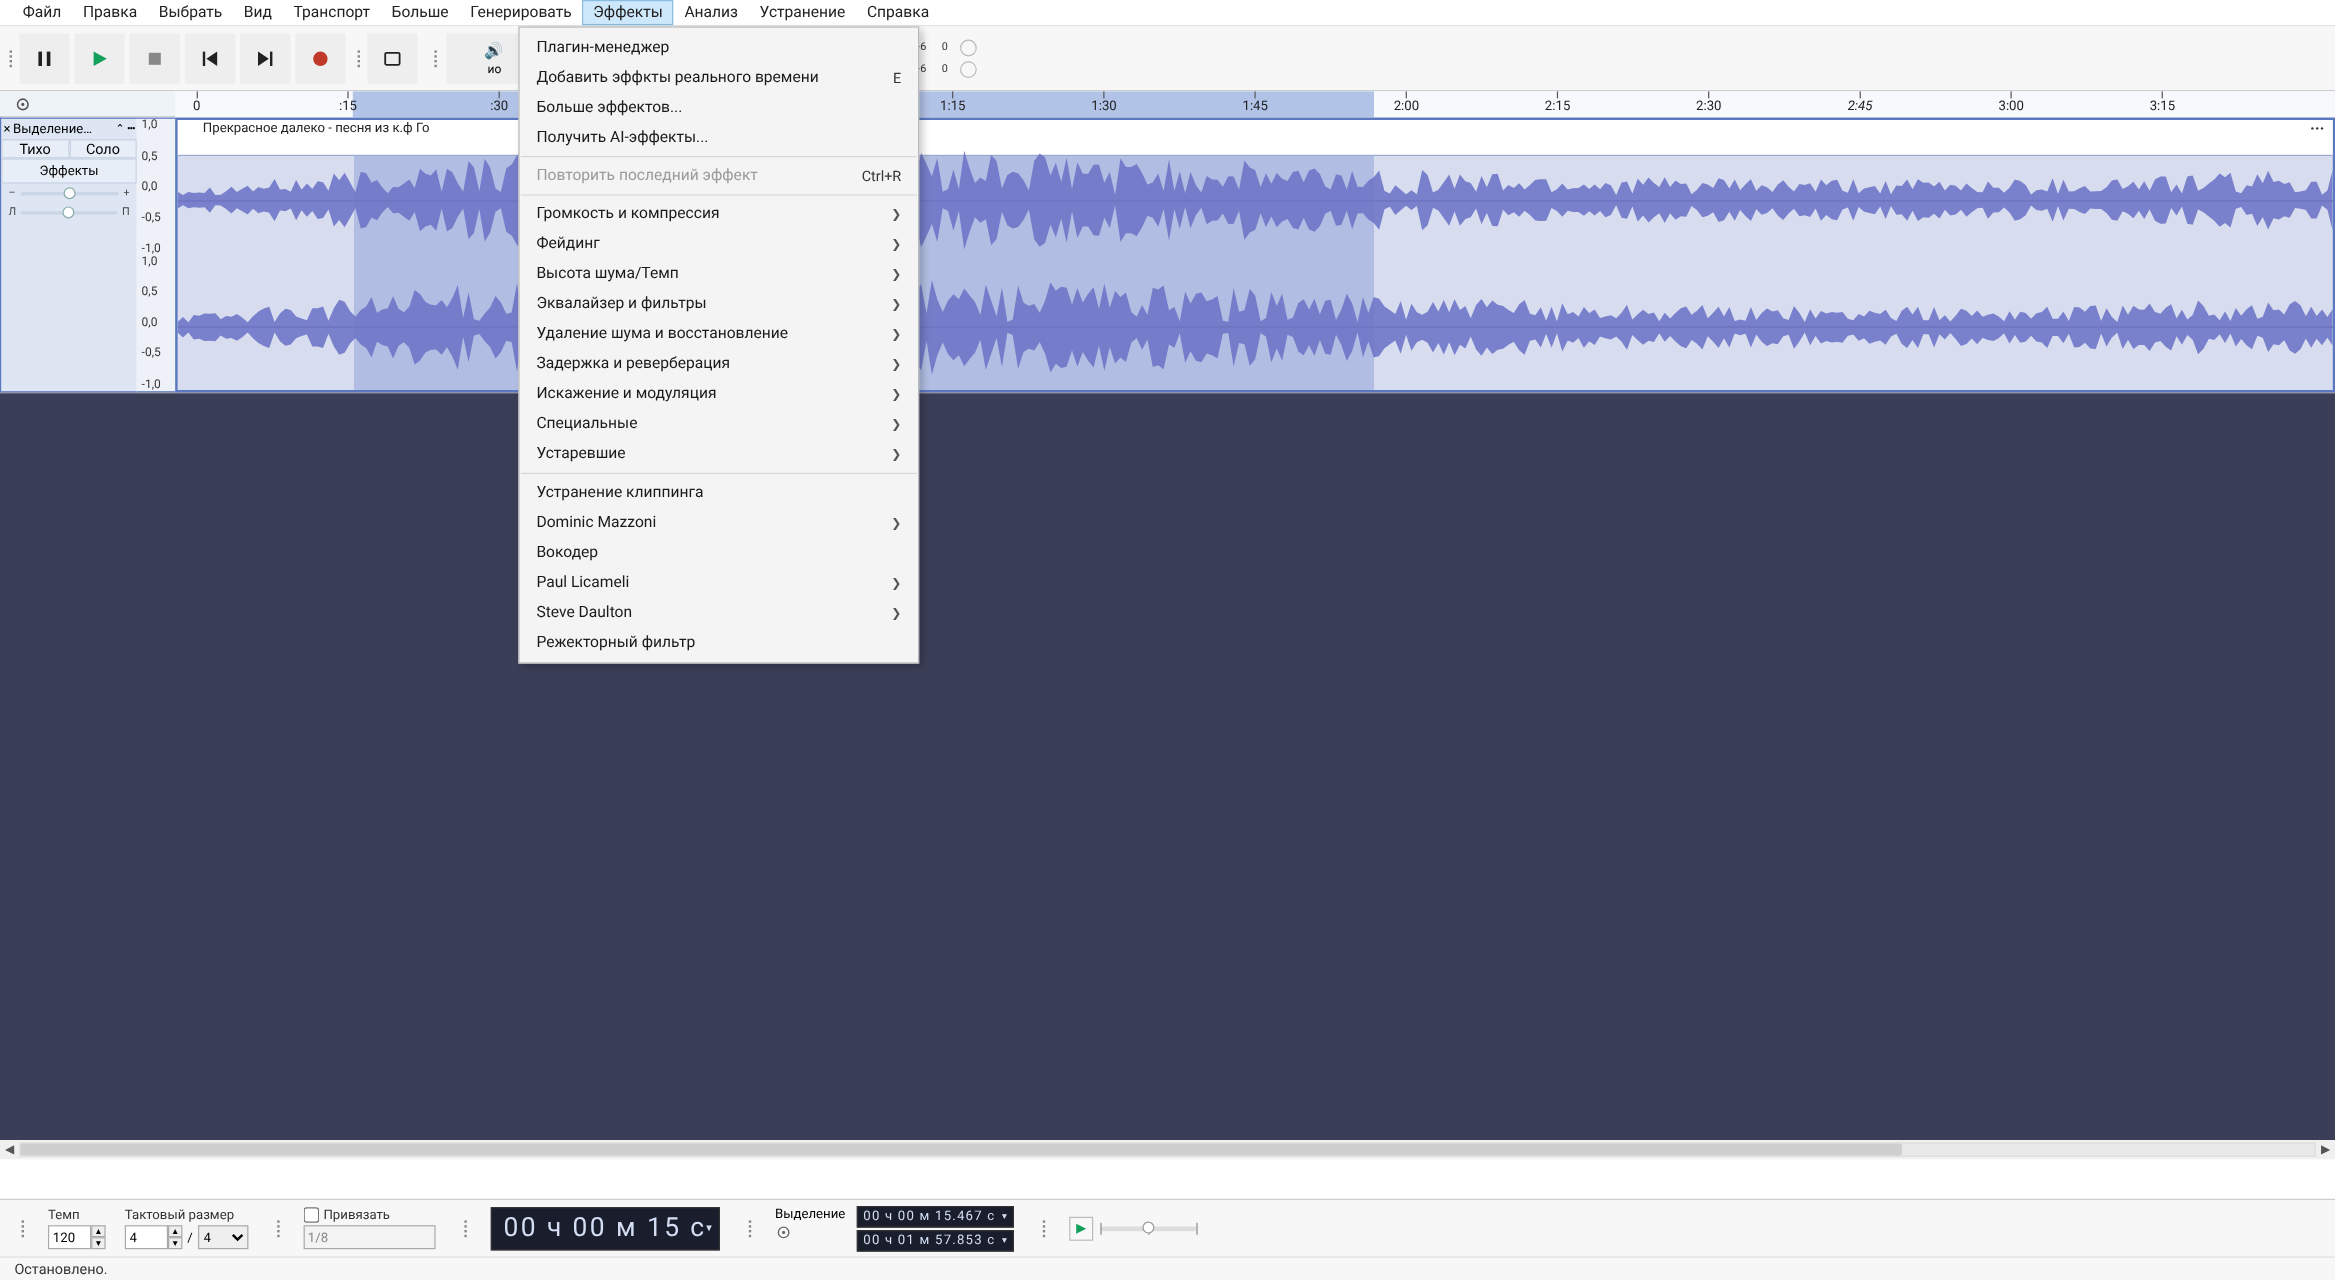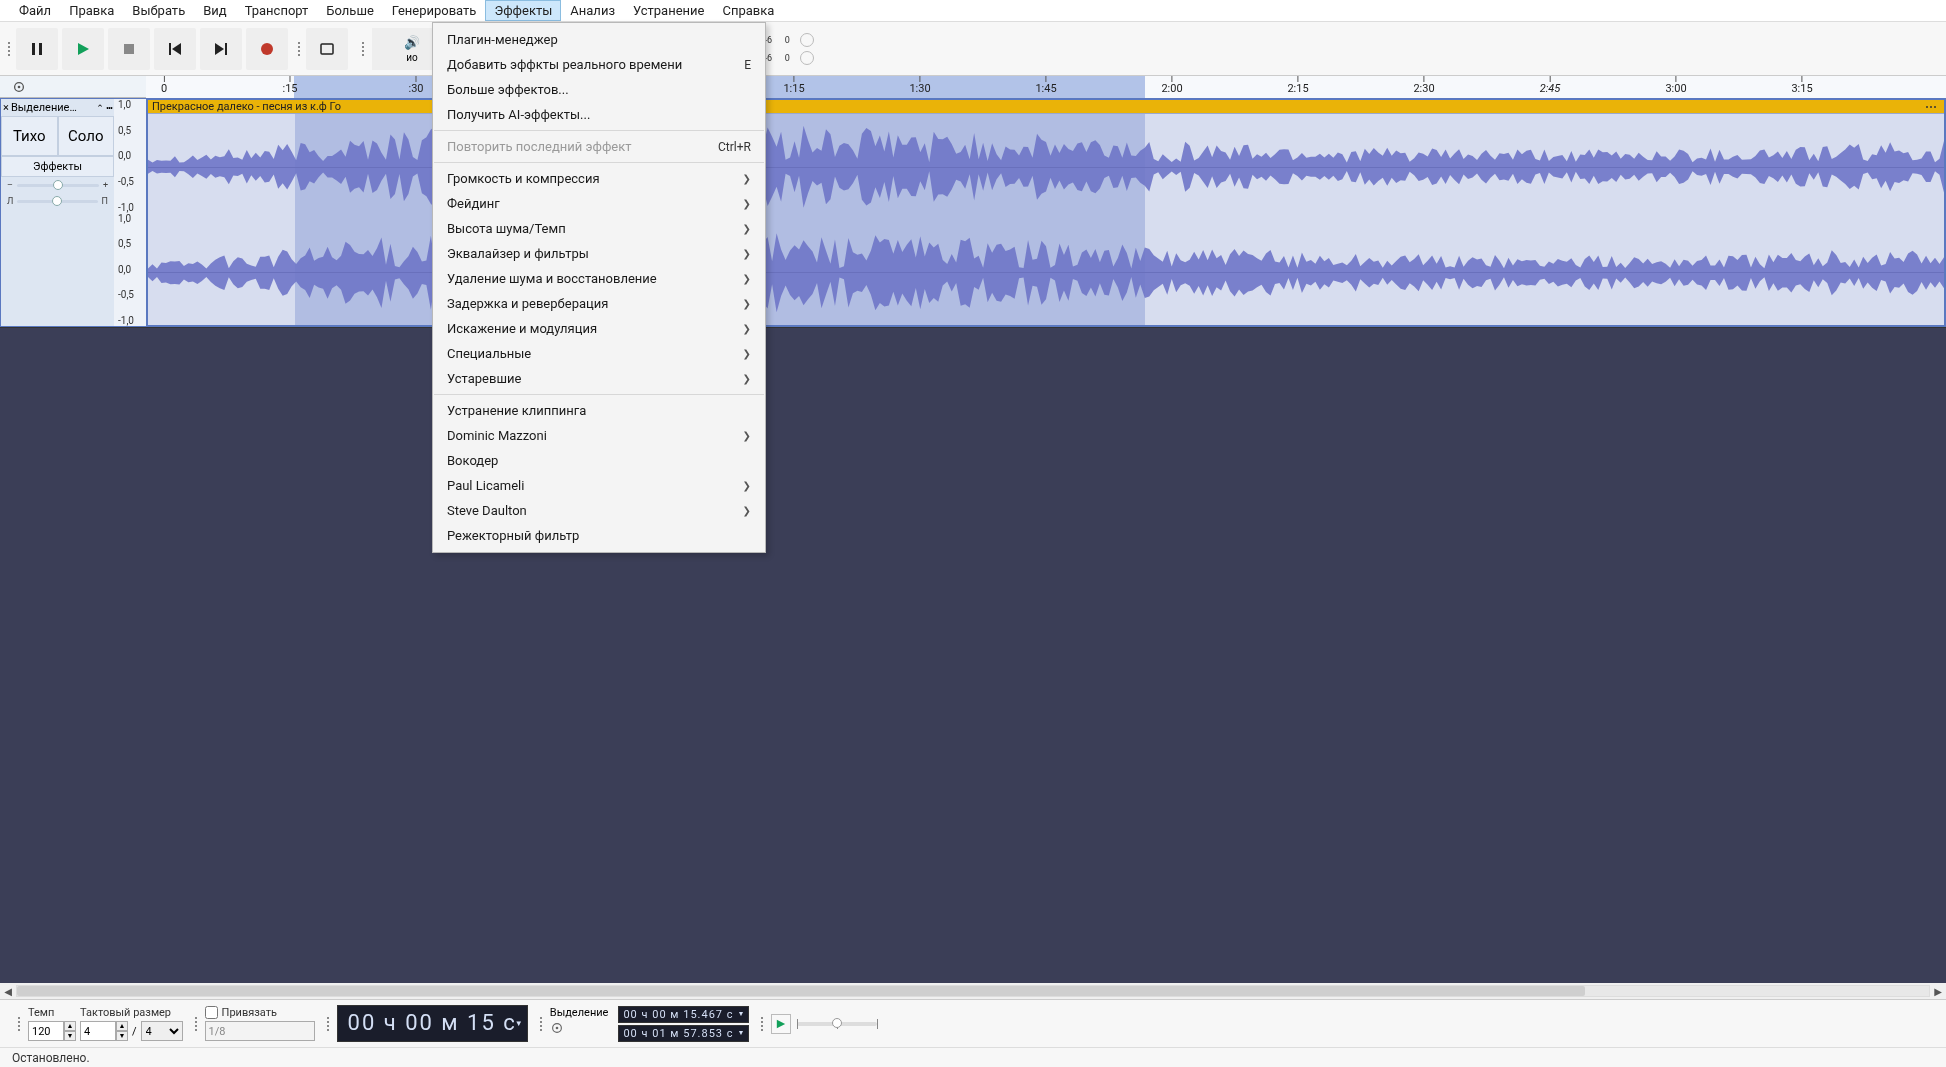--- a/index.html
+++ b/index.html
@@ -34,50 +34,50 @@
   .ruler .tick { position: absolute; top: 0; font-size: 11px; color: #222; transform: translateX(-50%); }
   .ruler .tick::before { content: ""; display: block; width: 1px; height: 6px; background: #555; margin: 0 auto; }
 
   
   .track-area { display: flex; flex: 0 0 auto; height: 230px; border-bottom: 1px solid #333; background: #fff; }
   .track-panel { width: 114px; background: #dde6f2; border: 1px solid #5a78c0; border-right: none; display: flex; flex-direction: column; font-size: 11px; }
   .tp-title { display: flex; align-items: center; padding: 2px 2px; gap: 2px; }
   .tp-title .x { font-size: 11px; cursor: default; }
   .tp-title .name { flex: 1; white-space: nowrap; overflow: hidden; text-overflow: ellipsis; font-size: 11px; }
   .tp-row { display: flex; }
-  .tp-row button { flex: 1; font-size: 15px; background: #e8eef7; border: 1px solid #c3cfe0; padding: 10px 0; }
+  .tp-row button { flex: 1; font-size: 12px; background: #e8eef7; border: 1px solid #c3cfe0; padding: 0 0; }
   .eff-btn { width: 100%; font-size: 11px; background: #e8eef7; border: 1px solid #c3cfe0; padding: 3px 0; }
   .slider-row { padding: 3px 6px; display: flex; align-items: center; gap: 4px; font-size: 9px; color: #444; }
   .slider-track { flex: 1; height: 3px; background: #cbd6e6; position: relative; border-radius: 2px; }
   .slider-thumb { position: absolute; top: -4px; width: 10px; height: 10px; border-radius: 50%; background: #fff; border: 1px solid #8aa; transform: translateX(-50%); }
   .vscale { width: 32px; background: #eef2f8; border: 1px solid #5a78c0; border-left: none; border-right: none; display: flex; flex-direction: column; font-size: 10px; color: #333; }
   .vscale .half { flex: 1; display: flex; flex-direction: column; justify-content: space-between; padding: 0 4px; }
   .wave-wrap { flex: 1; border: 2px solid #5a78c0; position: relative; background: #d7ddef; overflow: hidden; }
   .wave-sel { position: absolute; top: 0; bottom: 0; background: #b1bde2; }
-  .clip-label { position: absolute; top: 0; left: 0; right: 0; height: 14px; background: #eab308; font-size: 11px; padding: 0 4px; white-space: nowrap; overflow: hidden; text-overflow: ellipsis; color: #222; border-bottom: 1px solid #9aa8cc; }
+  .clip-label { position: absolute; top: 0; left: 0; right: 0; height: 30px; background: #ffffff; font-size: 11px; padding: 0 21px; white-space: nowrap; overflow: hidden; text-overflow: ellipsis; color: #222; border-bottom: 1px solid #9aa8cc; }
   .clip-menu { position: absolute; top: 2px; right: 4px; width: 18px; height: 10px; display: flex; align-items: center; justify-content: center; gap: 2px; }
   .clip-menu span { width: 2px; height: 2px; background: #333; border-radius: 50%; }
   .wave-ch { position: absolute; left: 0; right: 0; height: calc(50% - 7px); }
   .wave-ch.top { top: 14px; }
   .wave-ch.bot { top: calc(50% + 7px); }
   .wave-ch .mid { position: absolute; top: 50%; left: 0; right: 0; height: 1px; background: #3b3e57; }
   .wave-ch svg { position: absolute; inset: 0; width: 100%; height: 100%; }
   .wave-ch svg polygon { fill: #6f76c8; opacity: 0.9; }
 
   
   .dark { flex: 1; background: #3b3e57; }
 
   
   .hs-row { height: 16px; background: #f0f0f0; display: flex; align-items: center; }
   .hs-row .arrow { width: 16px; text-align: center; color: #555; font-size: 10px; }
   .hs-row .bar { flex: 1; height: 12px; background: #e8e8e8; border: 1px solid #ddd; position: relative; }
   .hs-row .thumb { position: absolute; top: 0; bottom: 0; left: 0; width: 82%; background: #cfcfcf; border-radius: 2px; }
 
   
-  .bottom { background: #f7f7f7; border-top: 1px solid #ccc; padding: 4px 10px; display: flex; align-items: center; gap: 4px; height: 48px; }
+  .bottom { background: #f7f7f7; border-top: 1px solid #ccc; padding: 4px 10px; display: flex; align-items: center; gap: 16px; height: 48px; margin-top: 33px; }
   .bc-group { display: flex; flex-direction: column; gap: 2px; font-size: 11px; }
   .bc-group label { color: #333; }
   .spin { display: flex; align-items: center; }
   .spin input { width: 36px; height: 20px; font-size: 11px; text-align: left; padding: 0 3px; border: 1px solid #aaa; }
   .spin .ud { display: flex; flex-direction: column; }
   .spin .ud button { width: 12px; height: 10px; font-size: 7px; line-height: 7px; padding: 0; border: 1px solid #aaa; background: #eee; }
   .ts-row { display: flex; align-items: center; gap: 4px; }
   .snap-row { display: flex; align-items: center; gap: 4px; }
   .snap-row input[type=checkbox] { width: 13px; height: 13px; }
   .snap-select { width: 110px; height: 20px; font-size: 11px; color: #888; border: 1px solid #aaa; background: #f3f3f3; padding: 0 3px; }

